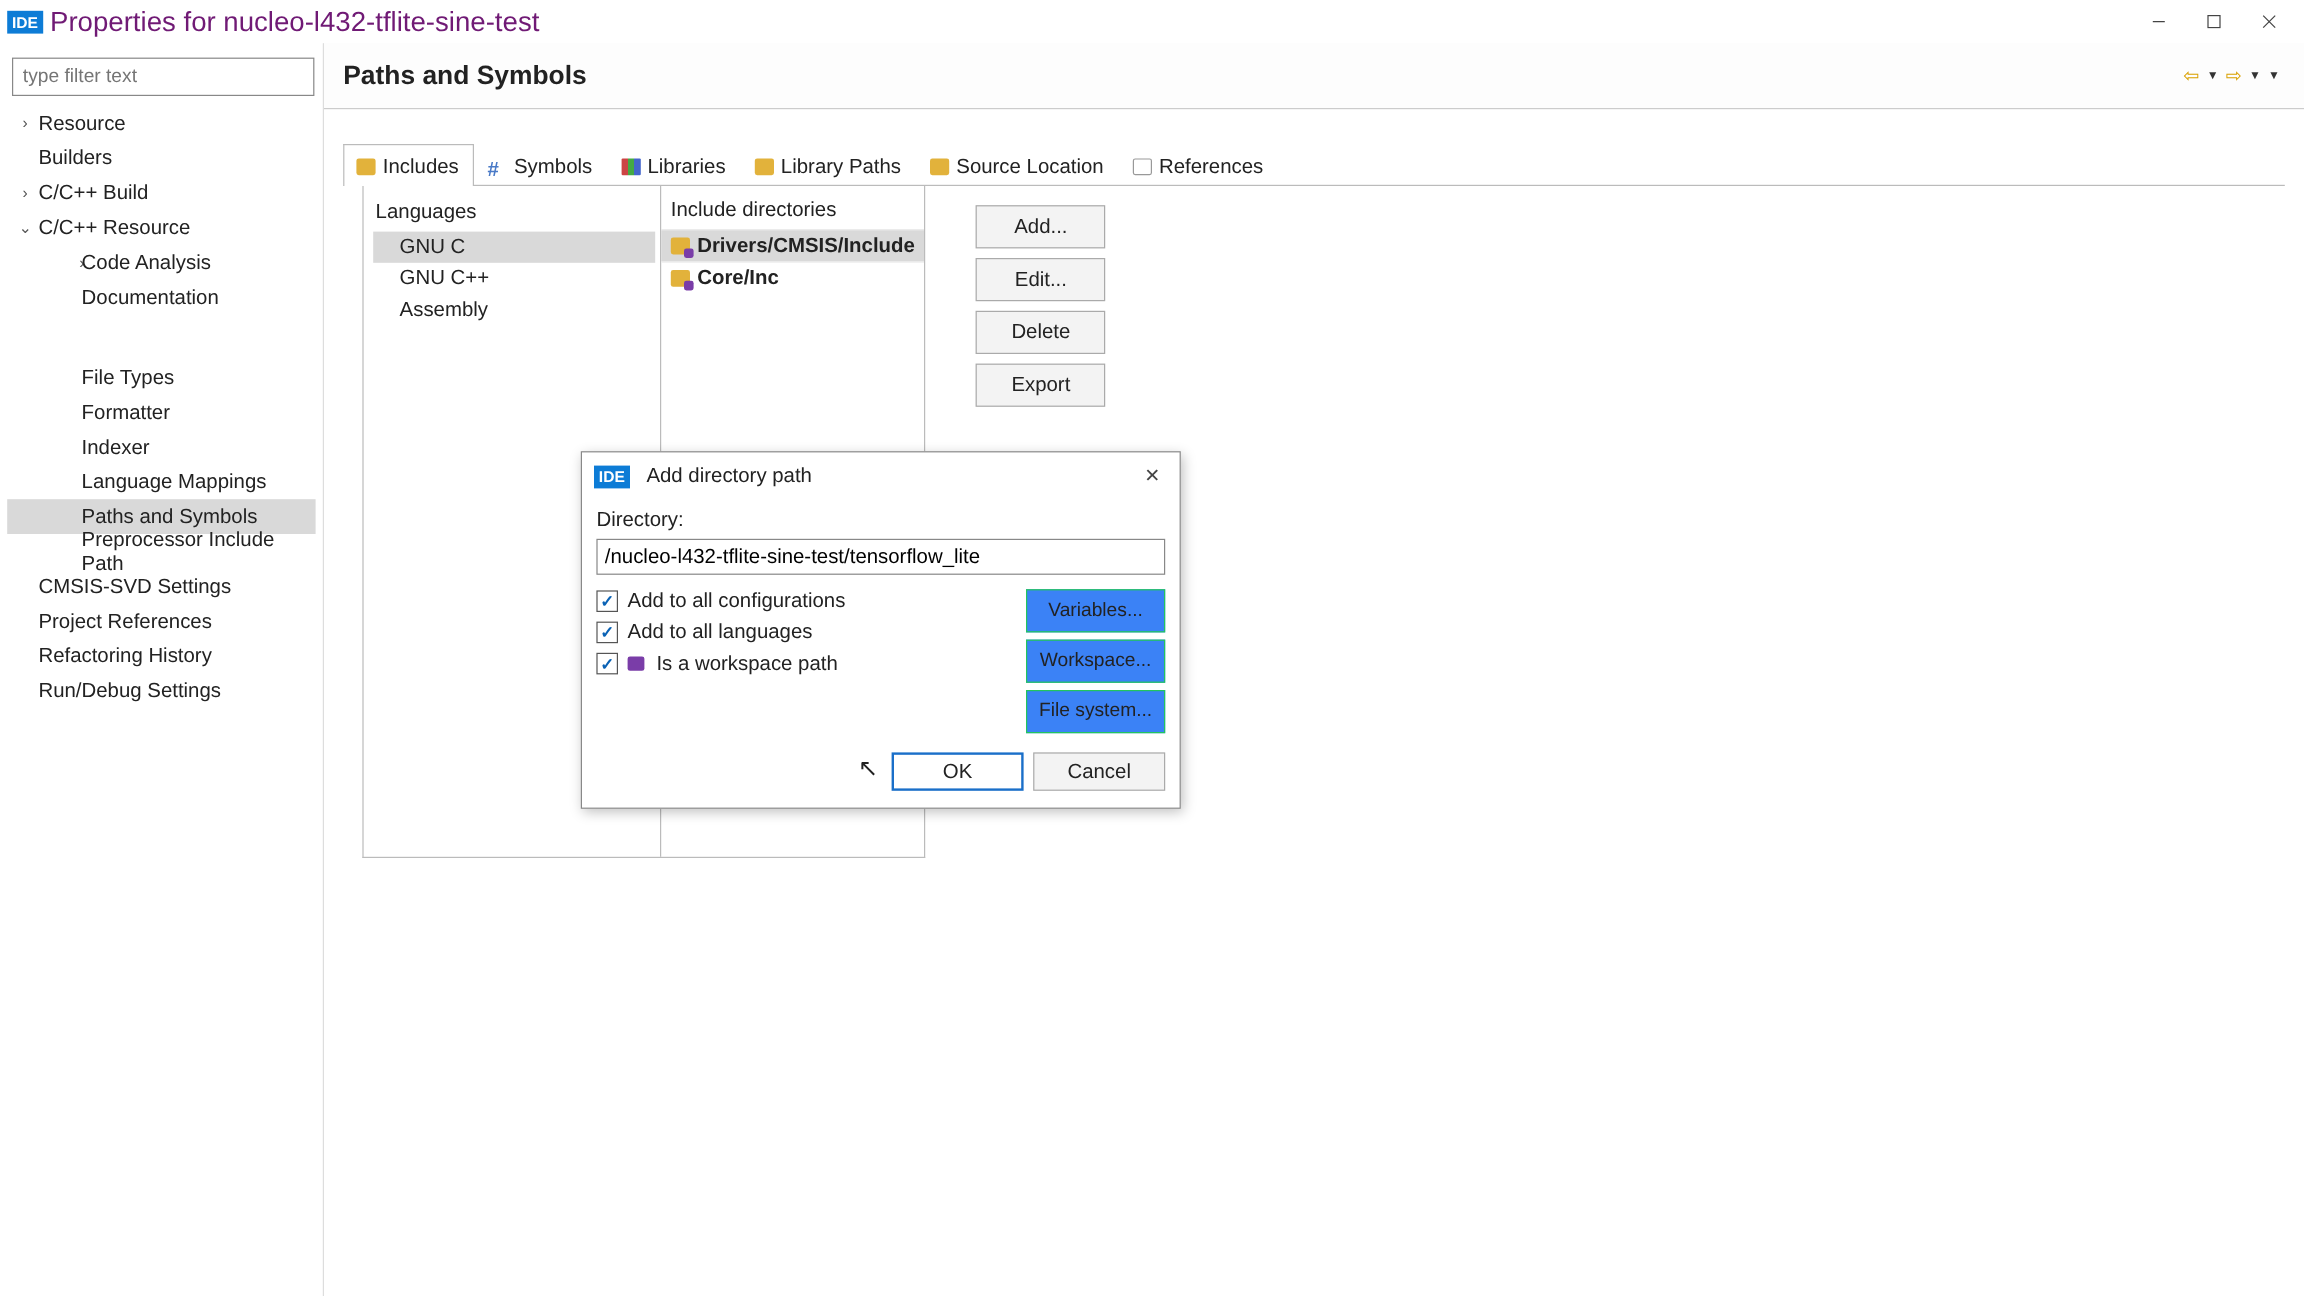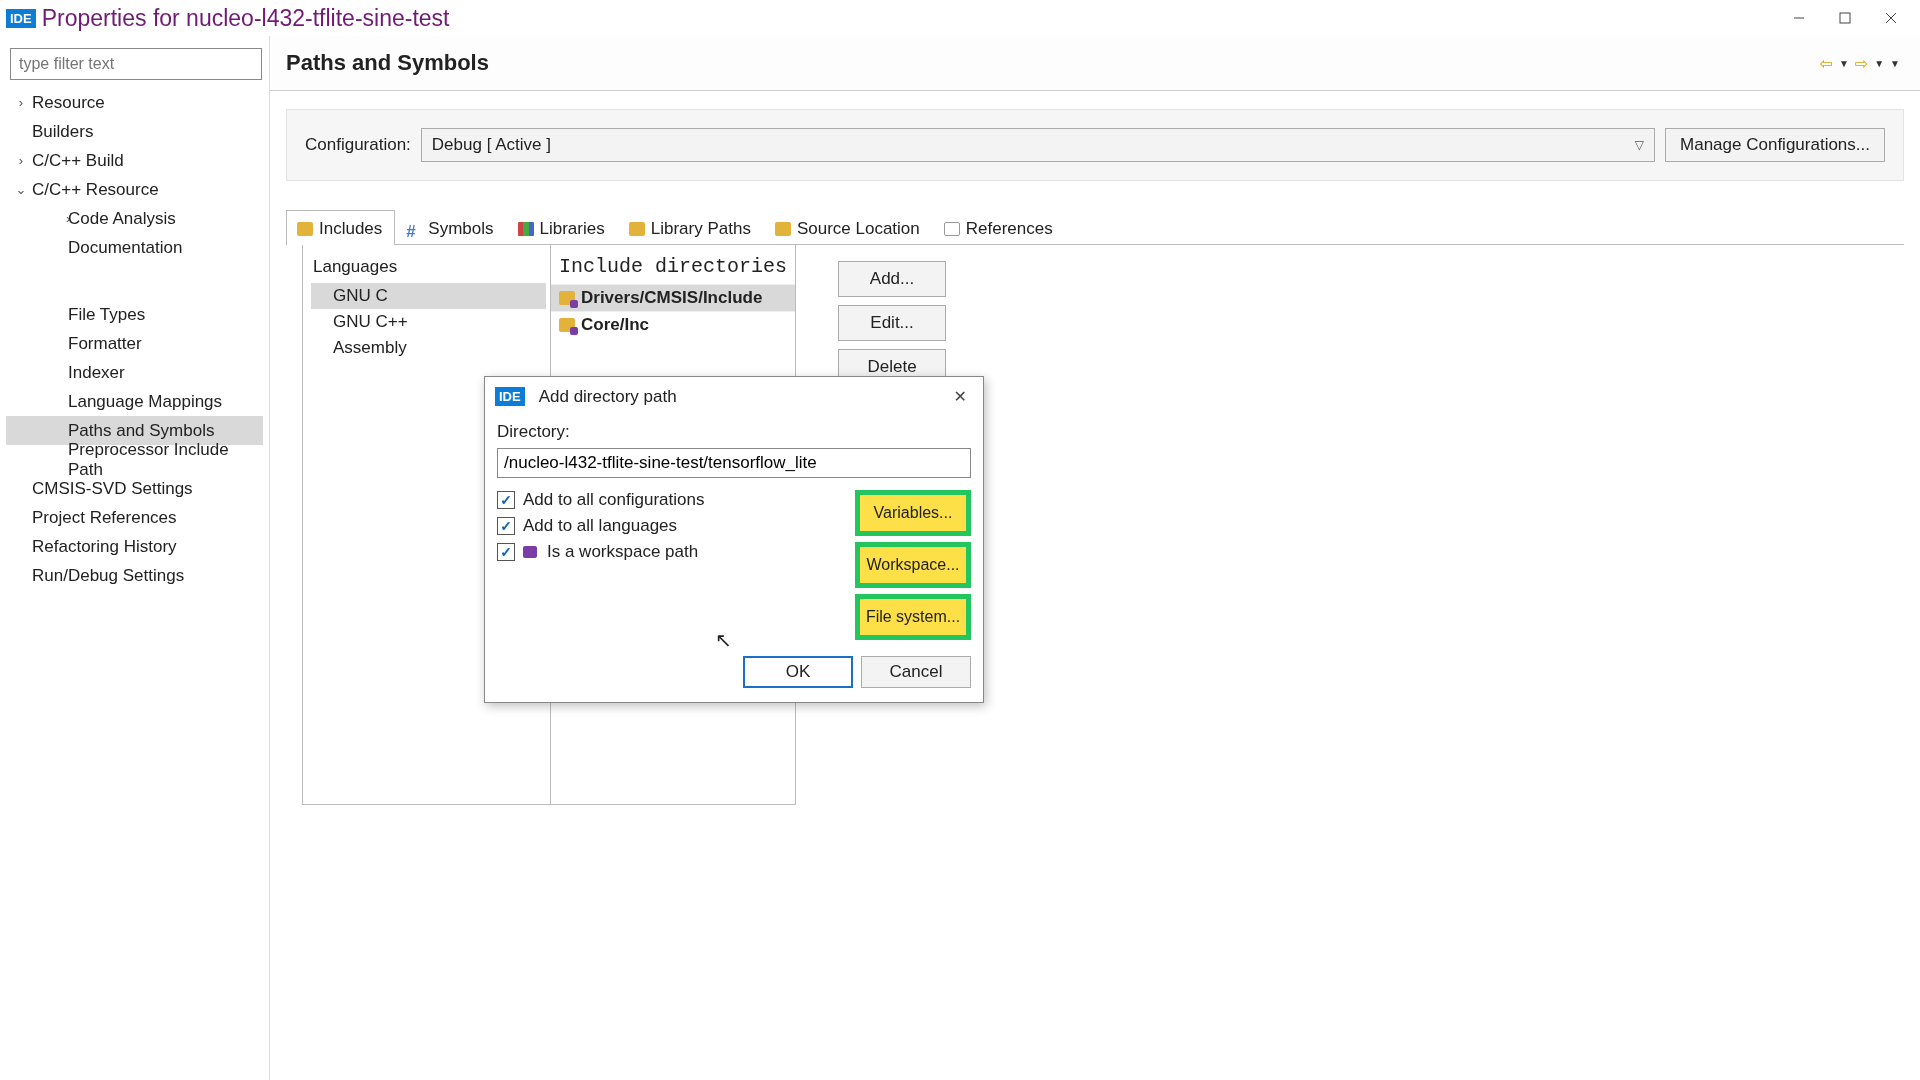--- a/index.html
+++ b/index.html
@@ -51,21 +51,21 @@
 .ic-src { background: #e2b23b; border-radius: 2px; }
 .ic-ref { background: #fff; border: 1px solid #999; border-radius: 2px; }
 
 
 .includes-area { display: flex; margin: 0 16px; border: 1px solid #bbb; border-top: none; height: 560px; }
 .lang-panel { width: 248px; border-right: 1px solid #bbb; padding: 10px 4px 4px 8px; }
 .panel-title { font-size: 17px; padding: 2px 2px 6px 2px; }
 .lang-item { padding: 3px 6px 3px 22px; font-size: 17px; }
 .lang-item.selected { background: #d9d9d9; }
 .dir-panel { flex: 1; display: flex; flex-direction: column; }
-.dir-title { padding: 10px 8px 6px 8px; font-size: 20px; font-family: Liberation Mono, monospace; }
+.dir-title { padding: 10px 8px 6px 8px; font-size: 17px; }
 .dir-row { display: flex; align-items: center; gap: 6px; padding: 3px 8px; font-size: 17px; font-weight: 600; border-top: 1px solid #eee; }
 .dir-row.selected { background: #d9d9d9; }
 .dir-icon { width: 16px; height: 14px; background: #e2b23b; border-radius: 2px; position: relative; }
 .dir-icon::after { content: ""; position: absolute; right: -3px; bottom: -3px; width: 8px; height: 8px; background: #7a3da8; border-radius: 2px; }
 
 .side-btns { width: 130px; display: flex; flex-direction: column; gap: 8px; padding: 16px 10px 0 12px; margin-left: 14px; }
 .sbtn { height: 36px; border: 1px solid #aaa; background: #f3f3f3; font-size: 17px; display: flex; align-items: center; justify-content: center; }
 .sbtn.disabled { color: #999; background: #eee; }
 .sbtn.gap-top { margin-top: 35px; }
 
@@ -78,21 +78,21 @@
 .dlg-close { font-size: 16px; color: #444; padding: 2px 6px; }
 .dlg-body { padding: 6px 12px 12px 12px; }
 .dlg-label { font-size: 17px; margin-bottom: 6px; }
 .dlg-input { width: 100%; height: 30px; border: 1px solid #888; padding: 2px 6px; font-size: 17px; }
 .dlg-row { display: flex; margin-top: 12px; }
 .dlg-checks { flex: 1; display: flex; flex-direction: column; gap: 6px; }
 .chk { display: flex; align-items: center; gap: 8px; font-size: 17px; }
 .chk-box { width: 18px; height: 18px; border: 1px solid #555; display: flex; align-items: center; justify-content: center; color: #0a62b5; font-size: 14px; font-weight: bold; }
 .ws-icon { width: 14px; height: 12px; background: #7a3da8; border-radius: 2px; display: inline-block; margin-right: 2px; }
 .dlg-sidebtns { display: flex; flex-direction: column; gap: 6px; }
-.dbtn { width: 116px; height: 46px; border: 5px solid #22c55e; background: #fde047; font-size: 16px; display: flex; align-items: center; justify-content: center; }
+.dbtn { width: 116px; height: 36px; border: 1px solid #22c55e; background: #3b82f6; font-size: 16px; display: flex; align-items: center; justify-content: center; }
 .dlg-footer { display: flex; justify-content: flex-end; gap: 8px; padding: 4px 12px 14px 24px; }
 .fbtn { width: 110px; height: 32px; border: 1px solid #aaa; background: #f3f3f3; font-size: 17px; display: flex; align-items: center; justify-content: center; }
 .fbtn.primary { border: 2px solid #1a6fc9; background: #fff; }
 
 .cursor { position: absolute; left: 715px; top: 628px; font-size: 20px; pointer-events: none; }
 </style>
 </head>
 <body>
 
 <div class="titlebar">
@@ -194,28 +194,20 @@
       <div class="main-title">Paths and Symbols</div>
       <div class="nav-btns">
         <span class="nav-arrow">⇦</span>
         <span class="nav-tri">▼</span>
         <span class="nav-arrow">⇨</span>
         <span class="nav-tri">▼</span>
         <span class="nav-tri">▼</span>
       </div>
     </div>
 
-    <div class="config-bar">
-      <span class="config-label">Configuration:</span>
-      <div class="config-select">
-        <span>Debug  [ Active ]</span>
-        <span class="chev">▽</span>
-      </div>
-      <div class="manage-btn">Manage Configurations...</div>
-    </div>
 
     <div class="tabs" id="tabs">
         <div class="tab active">
           <span class="tab-icon ic-folder"></span>
           <span>Includes</span>
         </div>
         <div class="tab">
           <span class="tab-icon ic-hash" style="background: none;">#</span>
           <span>Symbols</span>
         </div>

